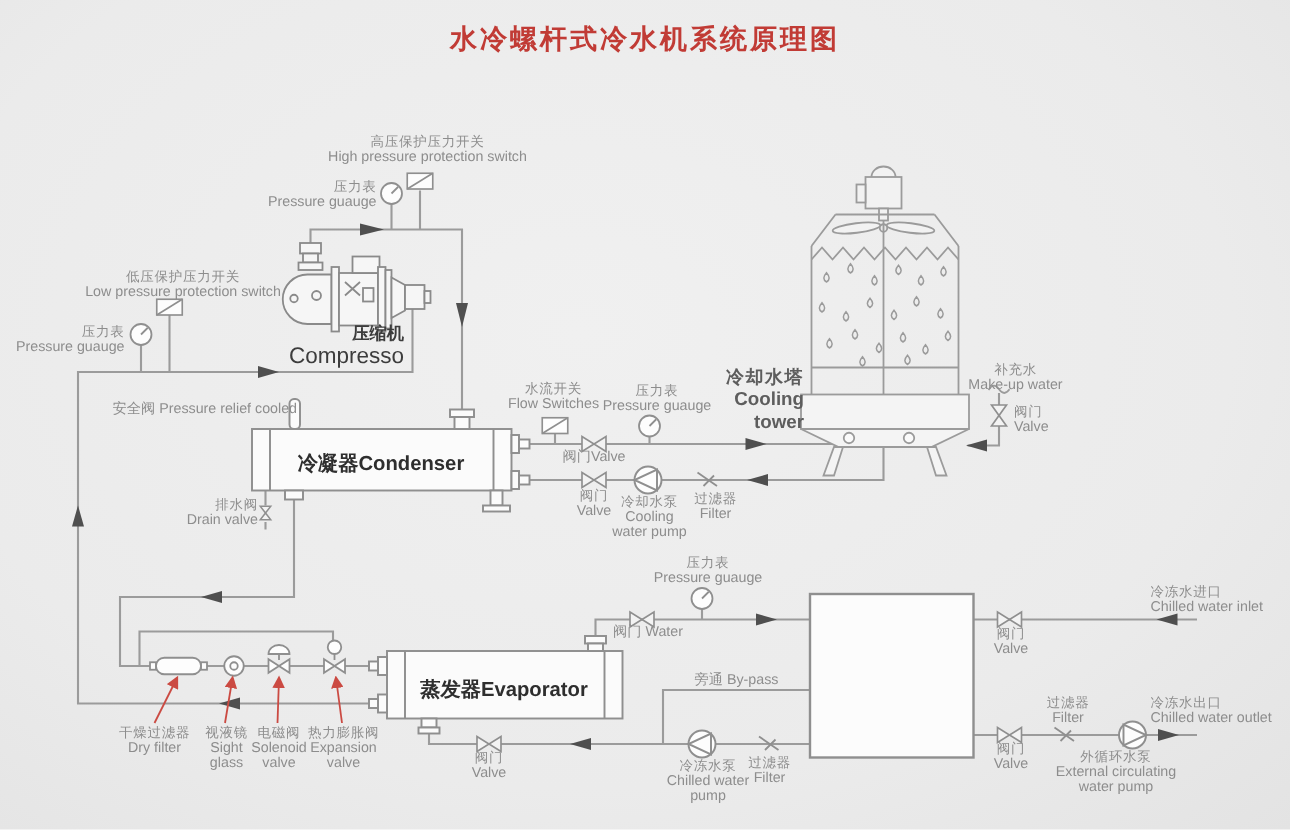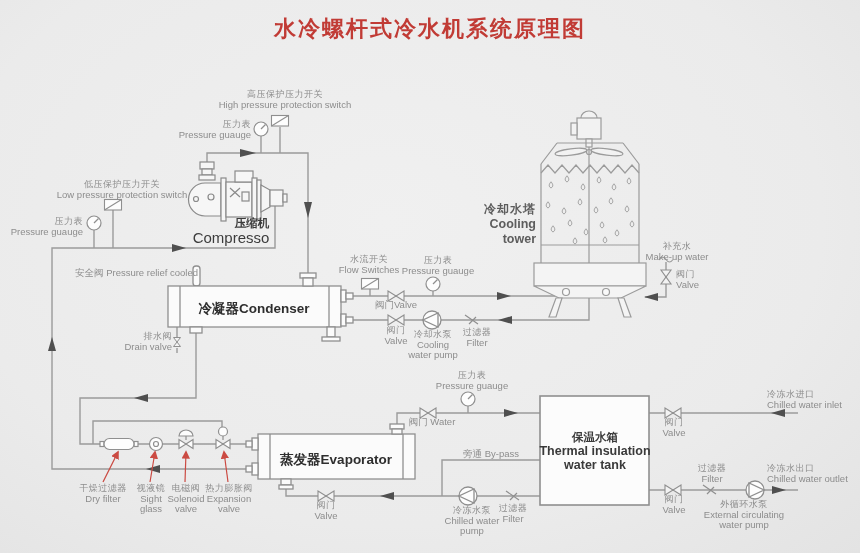--- a/index.html
+++ b/index.html
@@ -12,36 +12,36 @@
   .lbl{
     position:absolute;z-index:2;color:#8d8d8d;font-size:9.5px;line-height:10.5px;
     text-align:center;transform:translateX(-50%);white-space:nowrap;
   }
   .lbl span{display:block;}
   .lbl .cn{font-size:9px;letter-spacing:.5px;}
   .lbl.ra{transform:none;text-align:right;}
   .lbl.la{transform:none;text-align:left;}
   .title-cn{
     position:absolute;left:430px;top:14px;transform:translateX(-50%);z-index:2;
-    color:#c13b35;font-size:22px;font-weight:bold;letter-spacing:2px;white-space:nowrap;
+    color:#c13b35;font-size:18px;font-weight:bold;letter-spacing:2px;white-space:nowrap;
   }
   .title-en{
     position:absolute;left:430px;top:46px;transform:translateX(-50%);z-index:2;
     color:#8a8a8a;font-size:11.5px;white-space:nowrap;
   }
   .eqname{position:absolute;z-index:2;transform:translateX(-50%);color:#2e2e2e;
     font-weight:bold;font-size:13.5px;white-space:nowrap;}
   .comp-name{position:absolute;z-index:2;transform:translateX(-50%);text-align:right;white-space:nowrap;color:#3c3c3c;}
   .comp-name .cn{display:block;font-size:11.5px;font-weight:bold;line-height:13px;}
   .comp-name .en{display:block;font-size:15px;font-weight:normal;line-height:15px;}
   .tankname{position:absolute;z-index:2;transform:translateX(-50%);text-align:center;color:#3a3a3a;font-weight:bold;white-space:nowrap;}
   .tankname span{display:block;}
   .tankname .cn{font-size:11.5px;line-height:14px;}
   .tankname .en{font-size:12.5px;line-height:14px;}
-  .towername{position:absolute;z-index:2;text-align:right;color:#5d5d5d;font-weight:bold;white-space:nowrap;}
+  .towername{position:absolute;z-index:2;text-align:right;color:#5d5d5d;font-weight:bold;white-space:nowrap;margin-top:42px;}
   .towername span{display:block;}
   .towername .cn{font-size:12px;line-height:16px;letter-spacing:1px;}
   .towername .en{font-size:12.5px;line-height:15px;}
 </style>
 </head>
 <body>
 
 <div class="stage">
 
 <svg width="860" height="553" viewBox="0 0 860 553">
@@ -387,25 +387,20 @@
 <div class="lbl" style="left:472px;top:370px">
   <span class="cn">压力表</span>
   <span>Pressure guauge</span>
 </div>
 <div class="lbl" style="left:432px;top:417px">
   <span>阀门 Water</span>
 </div>
 <div class="lbl" style="left:491px;top:449px">
   <span>旁通 By-pass</span>
 </div>
-<div class="tankname" style="left:595px;top:430px">
-  <span class="cn">保温水箱</span>
-  <span class="en">Thermal insulation</span>
-  <span class="en">water tank</span>
-</div>
 <div class="lbl" style="left:674px;top:417px">
   <span class="cn">阀门</span>
   <span>Valve</span>
 </div>
 <div class="lbl la" style="left:767px;top:389px">
   <span class="cn">冷冻水进口</span>
   <span>Chilled water inlet</span>
 </div>
 <div class="lbl" style="left:712px;top:463px">
   <span class="cn">过滤器</span>

